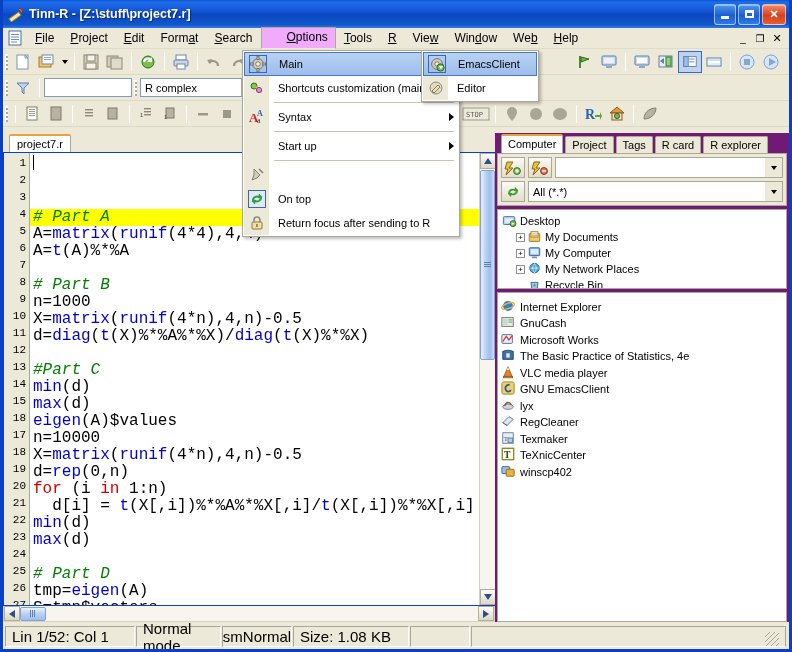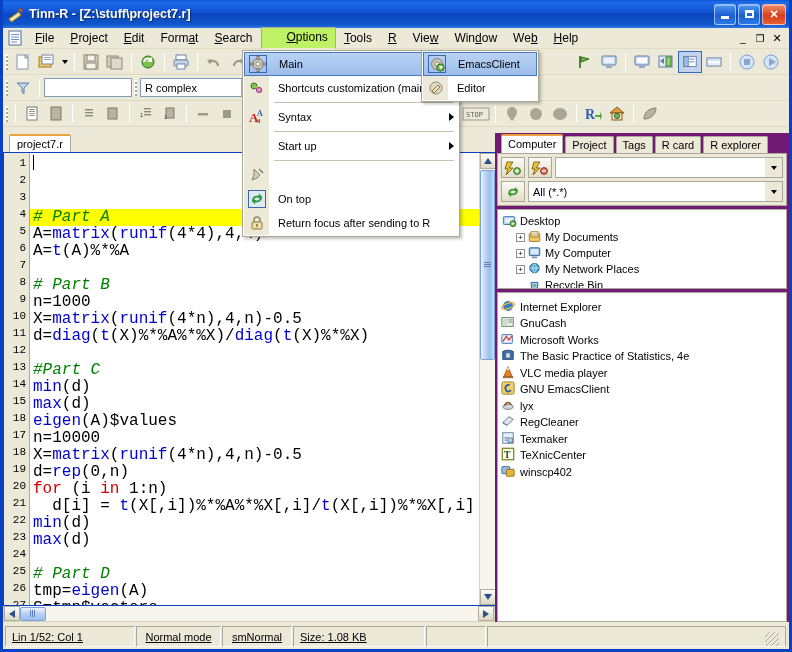--- a/index.html
+++ b/index.html
@@ -60,21 +60,21 @@
     height: 21px; display: flex; align-items: center;
     background: #ece9d8; padding-left: 2px;
     border-bottom: 1px solid #e0dcc6;
   }
   .menu-doc-icon { width: 17px; height: 16px; position: relative; margin: 0 3px 0 2px; }
   .menuitem {
     padding: 3px 8px 4px 8px; font-size: 12px; color: #000;
     white-space: nowrap; cursor: default;
   }
   .menuitem.active {
-    background: #bef264;
+    background: #f0abfc;
     border: 1px solid #aca899;
     border-bottom: 1px solid #ece9d8;
     padding: 2px 7px 4px 25px;
     position: relative; z-index: 60;
   }
   .uline { text-decoration: underline; }
 
   
   .tbrow {
     display: flex; align-items: center;
@@ -257,22 +257,22 @@
   .fitem span.lbl { margin-left: 4px; }
 
   
   .statusbar {
     position: absolute; left: 0; right: 0; bottom: 0; height: 27px;
     background: #ece9d8; display: flex; align-items: stretch;
     padding: 4px 2px 2px 2px; gap: 0;
   }
   .spanel {
     border: 1px solid #aca899; border-right-color: #fff; border-bottom-color: #fff;
-    display: flex; align-items: center; padding: 0 6px; font-size: 11px;
-    background: #ece9d8; margin-right: 1px; text-decoration: underline;
+    display: flex; align-items: center; padding: 0 6px; font-size: 15px;
+    background: #ece9d8; margin-right: 1px;
   }
   .sgrip {
     width: 14px; height: 14px; align-self: flex-end; margin-left: auto;
     background-image:
       linear-gradient(135deg, transparent 45%, #aca899 45%, #aca899 58%, transparent 58%);
     background-size: 5px 5px;
   }
 
   
   .dropdown {
@@ -949,21 +949,21 @@
             <span class="lbl">winscp402</span>
           </div>
         </div>
     </div>
   </div>
 
   <div class="statusbar">
     <div class="spanel" style="width:130px">Lin 1/52: Col 1</div>
     <div class="spanel" style="width:85px;justify-content:center">Normal mode</div>
     <div class="spanel" style="width:70px;justify-content:center">smNormal</div>
-    <div class="spanel" style="width:132px">Size: 1.08 KB</div>
+    <div class="spanel" style="width:116px">Size: 1.08 KB</div>
     <div class="spanel" style="width:60px"></div>
     <div class="spanel" style="flex:1;border-right-color:#aca899">
       <span class="sgrip"></span>
     </div>
   </div>
 
   <div class="dropdown">
     <div class="dd-strip"></div>
 
     <div class="dd-item sel">

